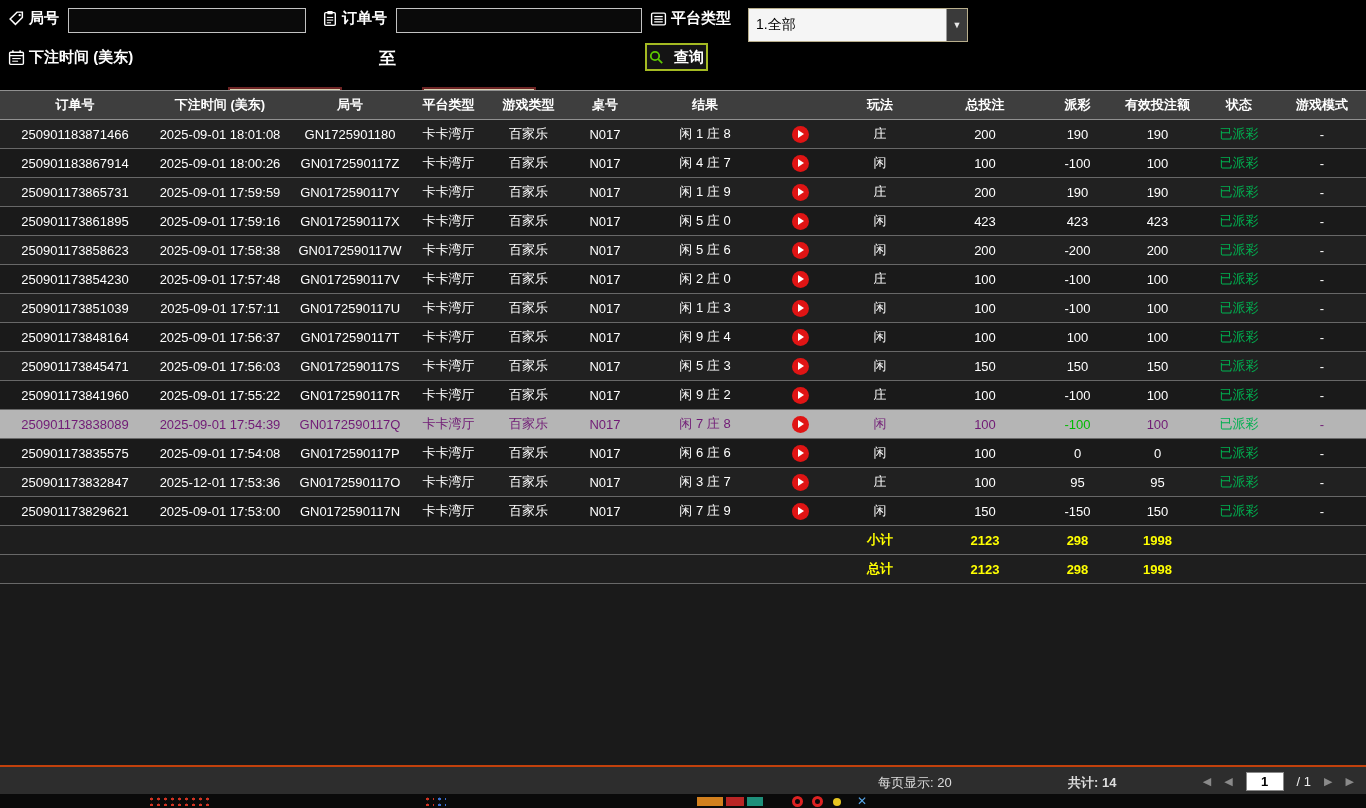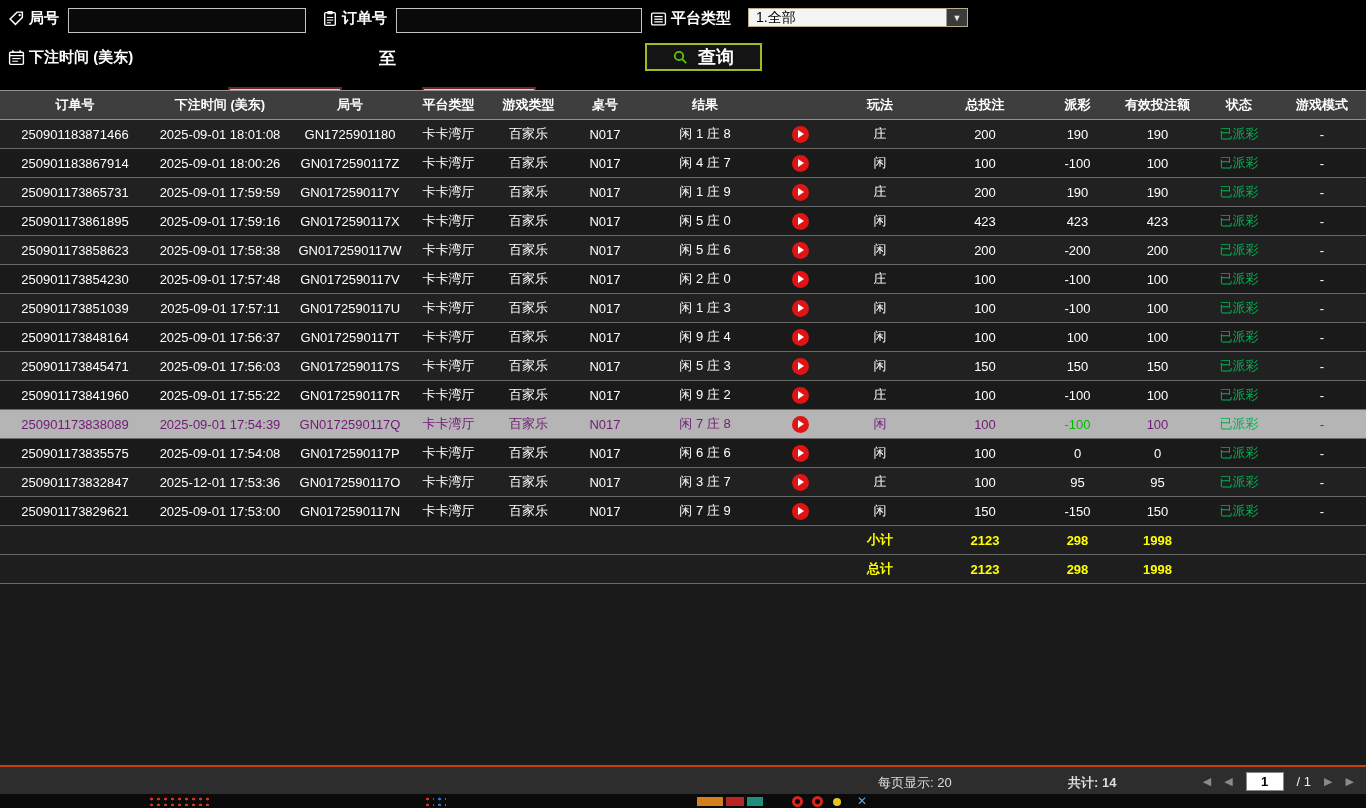--- a/index.html
+++ b/index.html
@@ -7,33 +7,33 @@
     font-family:"Liberation Sans","DejaVu Sans",sans-serif; }
   .app { position:relative; width:1366px; height:808px; background:#000; }
 
   
   .filter-bar { position:absolute; top:0; left:0; width:1366px; height:90px; background:#000; }
   .fitem { position:absolute; display:flex; align-items:center; }
   .flabel { color:#fff; font-weight:bold; font-size:15px; white-space:nowrap; }
   .ficon { display:inline-flex; margin-right:4px; }
   .finput { position:absolute; background:#0a0a0a; border:1px solid #c2c2c2; height:25px;
     color:#fff; padding:0 5px; font-size:13px; outline:none; }
-  .combo { position:absolute; background:#f5f5f5; border:1px solid #b8ae8c; height:19px;
+  .combo { position:absolute; background:#f5f5f5; border:1px solid #b8ae8c; height:34px;
     display:flex; align-items:center; justify-content:space-between; color:#000; font-size:14px;
     padding-left:7px; cursor:default; }
   .combo-arrow { width:21px; height:100%; background:#3a3a3a; color:#e8e8e8; display:flex;
     align-items:center; justify-content:center; font-size:9px; border-left:1px solid #999; }
   .date-btn { position:absolute; background:#d8cfae; border:2px solid #6e2424; height:27px;
     display:flex; align-items:center; justify-content:space-between; padding:0 9px; gap:10px;
     color:#141414; font-weight:bold; font-size:14px; cursor:pointer;margin-top:43px; }
   .date-caret { font-size:10px; color:#222; }
   .to-label { color:#fff; font-weight:bold; font-size:17px; }
   .search-btn { position:absolute; background:#141414; border:2px solid var(--accent,#a4ba22);
-    height:28px; display:flex; align-items:center; gap:6px; padding:0 26px; color:#fff;
-    font-weight:bold; font-size:18px; cursor:pointer; }
+    height:28px; display:flex; align-items:center; gap:6px; padding:0 2px; color:#fff;
+    font-weight:bold; font-size:15px; cursor:pointer; }
 
   
   .table-region { position:absolute; top:90px; left:0; width:1366px; height:675px; background:#1a1a1a; }
   .records-table { width:1366px; border-collapse:collapse; table-layout:fixed; }
   .records-table th { background:#3e3e3e; color:#fff; font-weight:bold; font-size:13px; height:29px;
     border-top:1px solid #909090; border-bottom:1px solid #909090; overflow:hidden; white-space:nowrap; }
   .records-table td { color:#fff; font-size:13px; height:29px; text-align:center;
     border-bottom:1px solid #686868; overflow:hidden; white-space:nowrap; }
   .data-row { background:#212121; cursor:pointer; }
   .data-row:nth-child(even) { background:#1a1a1a; }

